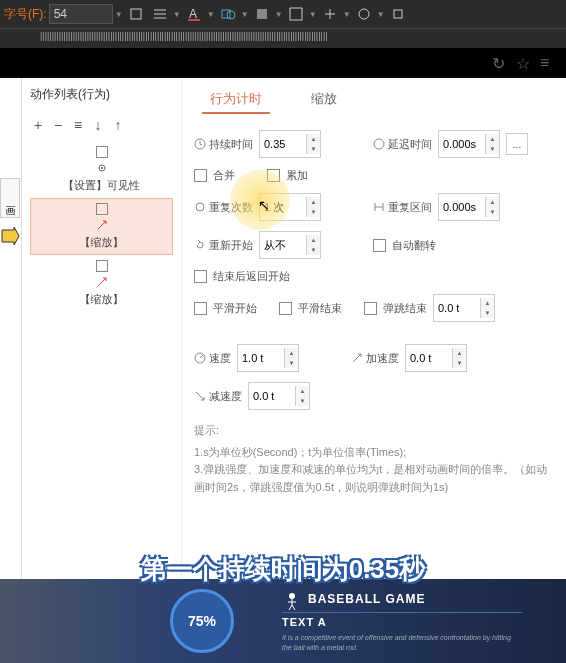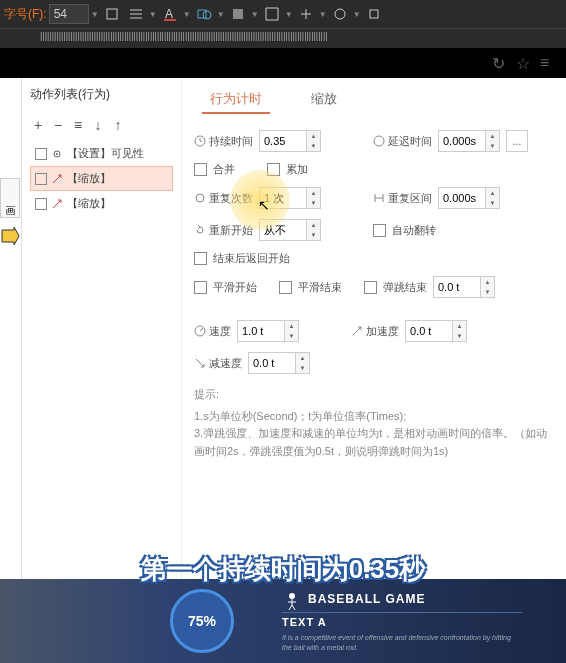--- a/index.html
+++ b/index.html
@@ -1,21 +1,21 @@
 <!DOCTYPE html>
 <html><head>
 <meta charset="utf-8">
 <style>
 * { box-sizing: border-box; margin: 0; padding: 0; font-family: "Microsoft YaHei", Arial, sans-serif; }
 body { width: 566px; height: 663px; background: #2b2b2b; overflow: hidden; position: relative; }
 
 
 .toolbar { background: #2b2b2b; height: 28px; display: flex; align-items: center; padding: 0 4px; gap: 2px; }
 .tool-label { color: #f97316; font-size: 12px; }
-.tool-input { background: #3a3a3a; color: #ccc; border: 1px solid #555; width: 40px; height: 20px; font-size: 12px; padding: 0 4px; }
+.tool-input { background: #3a3a3a; color: #ccc; border: 1px solid #555; width: 64px; height: 20px; font-size: 12px; padding: 0 4px; }
 .tool-btn { width: 22px; height: 22px; background: #2b2b2b; display: flex; align-items: center; justify-content: center; cursor: pointer; }
 .tool-btn svg { width: 16px; height: 16px; }
 .dropdown-arrow { width: 8px; height: 18px; display: flex; align-items: center; justify-content: center; color: #888; font-size: 8px; }
 
 
 .ruler { background: #2b2b2b; height: 20px; position: relative; border-top: 1px solid #444; }
 .ruler-marks { position: absolute; top: 0; left: 0; right: 0; height: 100%; color: #aaa; font-size: 9px; }
 .ruler-tick { position: absolute; top: 2px; }
 
 
@@ -25,36 +25,36 @@
 .main-panel { background: #fff; position: relative; height: 510px; display: flex; }
 
 .left-sidebar { width: 22px; background: #fff; border-right: 1px solid #ddd; padding-top: 100px; }
 .side-tab { width: 20px; height: 40px; border: 1px solid #ccc; font-size: 10px; writing-mode: vertical-rl; text-align: center; padding: 2px; background: #f8f8f8; }
 .arrow-indicator { width: 20px; height: 20px; margin-top: 8px; }
 
 .action-list-panel { width: 160px; padding: 8px; border-right: 1px solid #eee; }
 .panel-title { font-size: 12px; color: #333; margin-bottom: 14px; }
 .panel-icons { display: flex; gap: 4px; margin-bottom: 8px; }
 .panel-icon { width: 16px; height: 16px; display: flex; align-items: center; justify-content: center; color: #555; font-size: 14px; cursor: pointer; }
-.action-item { display: flex; align-items: center; padding: 4px; font-size: 11px; color: #444; gap: 4px; border: 1px solid transparent; }
+.action-item { display: flex; align-items: center; padding: 4px; font-size: 11px; color: #444; gap: 4px; border: 1px solid transparent; flex-direction: column; }
 .action-item.selected { background: #fce4dc; border: 1px solid #f5b8a0; }
 .checkbox { width: 12px; height: 12px; border: 1px solid #888; }
 
 .props-panel { flex: 1; padding: 8px 12px; position: relative; }
 .top-icons { position: absolute; top: -24px; right: 10px; display: flex; gap: 8px; color: #666; }
 .top-icon { width: 16px; height: 16px; cursor: pointer; }
 
 .tabs { display: flex; gap: 33px; margin-bottom: 16px; padding-left: 8px; }
 .tab { font-size: 13px; color: #666; padding: 4px 8px; cursor: pointer; }
 .tab.active { color: #d87050; border-bottom: 2px solid #d87050; }
 
 .form-row { display: flex; align-items: center; margin-bottom: 10px; gap: 6px; font-size: 11px; color: #555; }
 .form-label { display: flex; align-items: center; gap: 3px; }
 .form-icon { width: 12px; height: 12px; color: #888; }
-.spinner { display: flex; align-items: center; border: 1px solid #ccc; height: 22px; }
+.spinner { display: flex; align-items: center; border: 1px solid #ccc; height: 28px; }
 .spinner input { border: none; width: 46px; height: 20px; font-size: 11px; padding: 0 4px; outline: none; }
 .spinner-btns { display: flex; flex-direction: column; width: 14px; border-left: 1px solid #ccc; }
 .spinner-btn { height: 10px; font-size: 6px; display: flex; align-items: center; justify-content: center; color: #666; cursor: pointer; background: #f5f5f5; }
 .more-btn { width: 22px; height: 22px; border: 1px solid #ccc; display: flex; align-items: center; justify-content: center; cursor: pointer; font-size: 10px; }
 .chk { width: 13px; height: 13px; border: 1px solid #888; cursor: pointer; }
 
 .hint-section { margin-top: 12px; font-size: 11px; color: #888; line-height: 1.6; }
 .hint-title { margin-bottom: 4px; }
 
 

